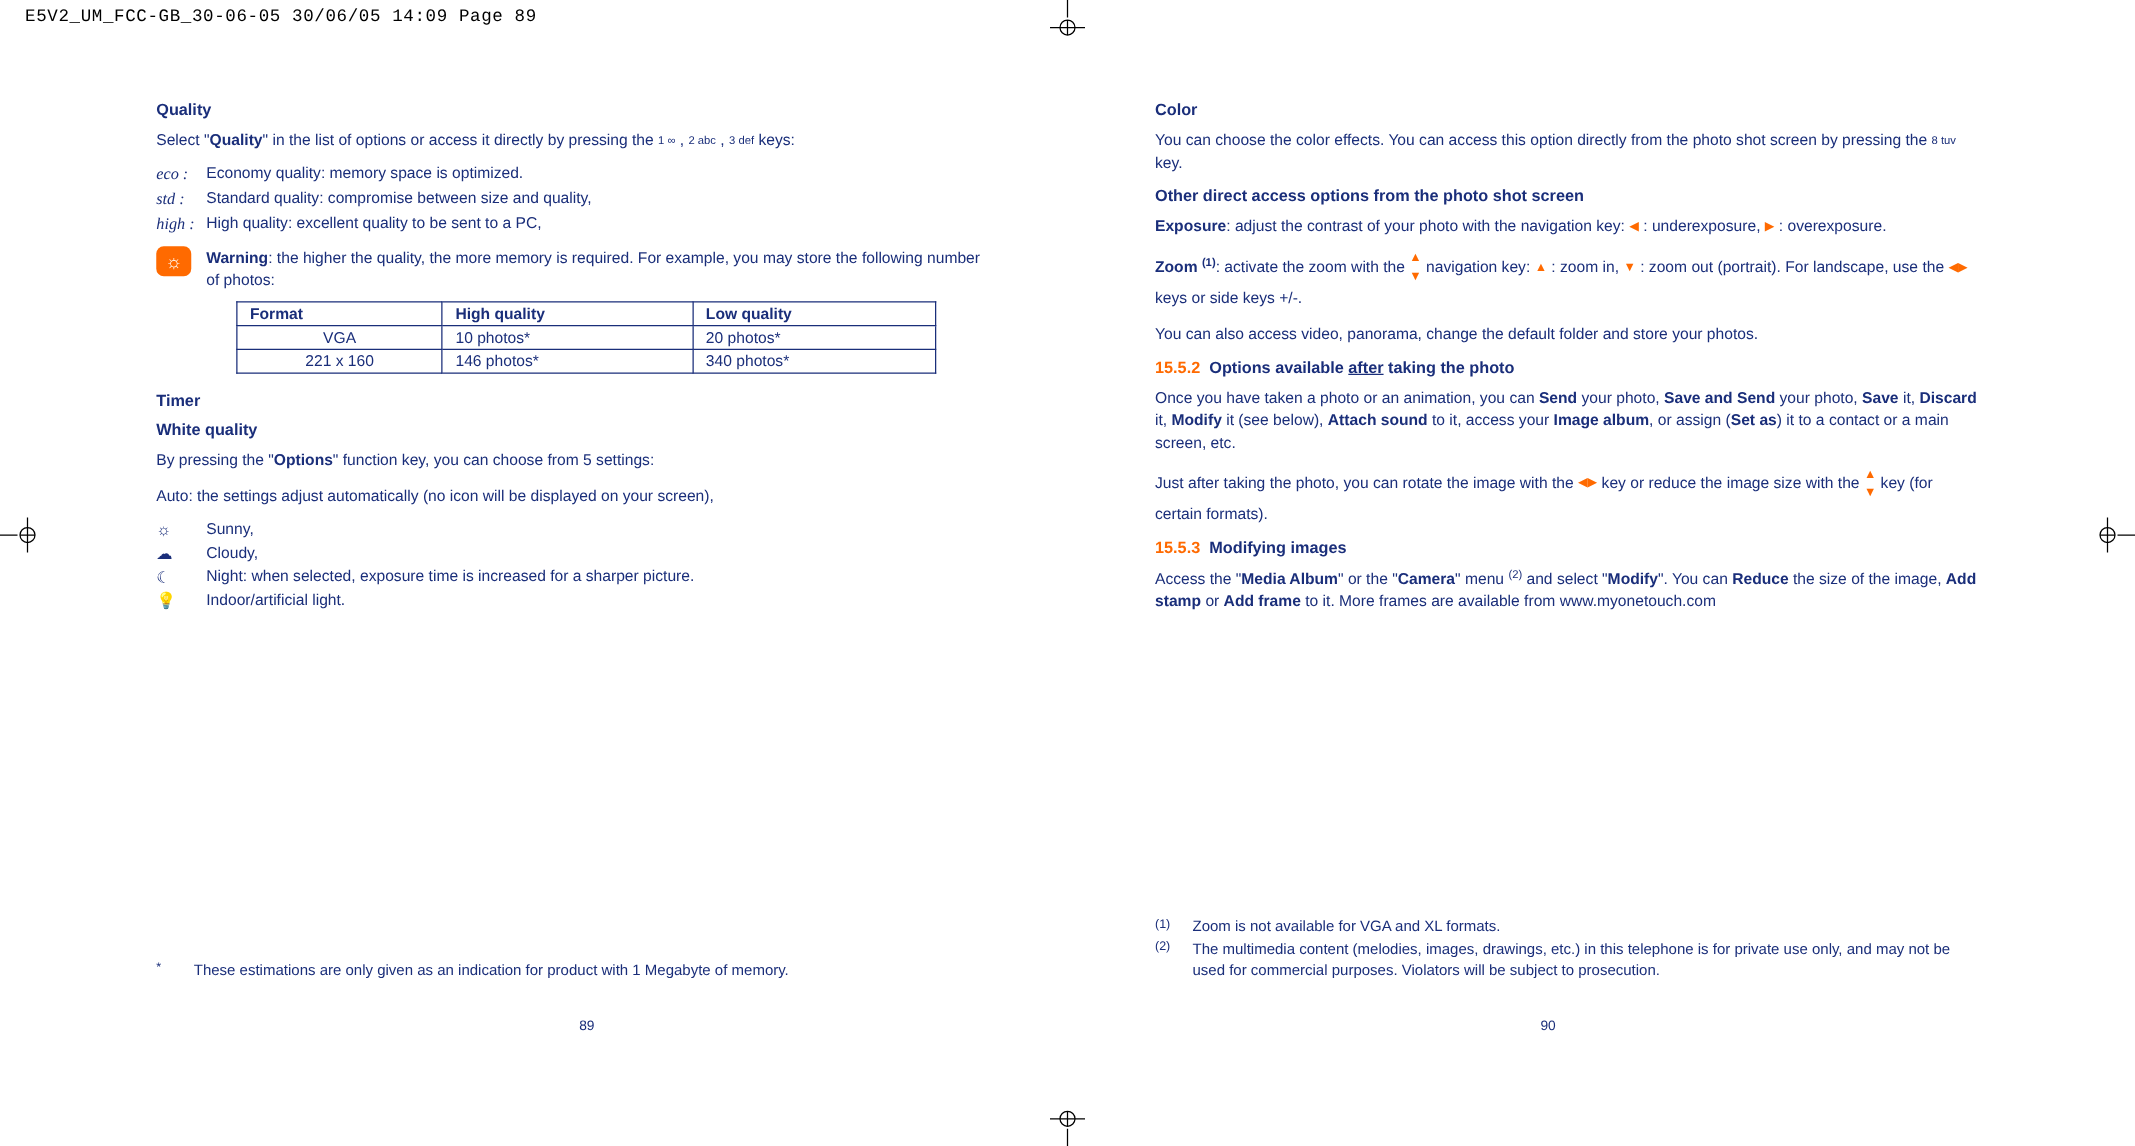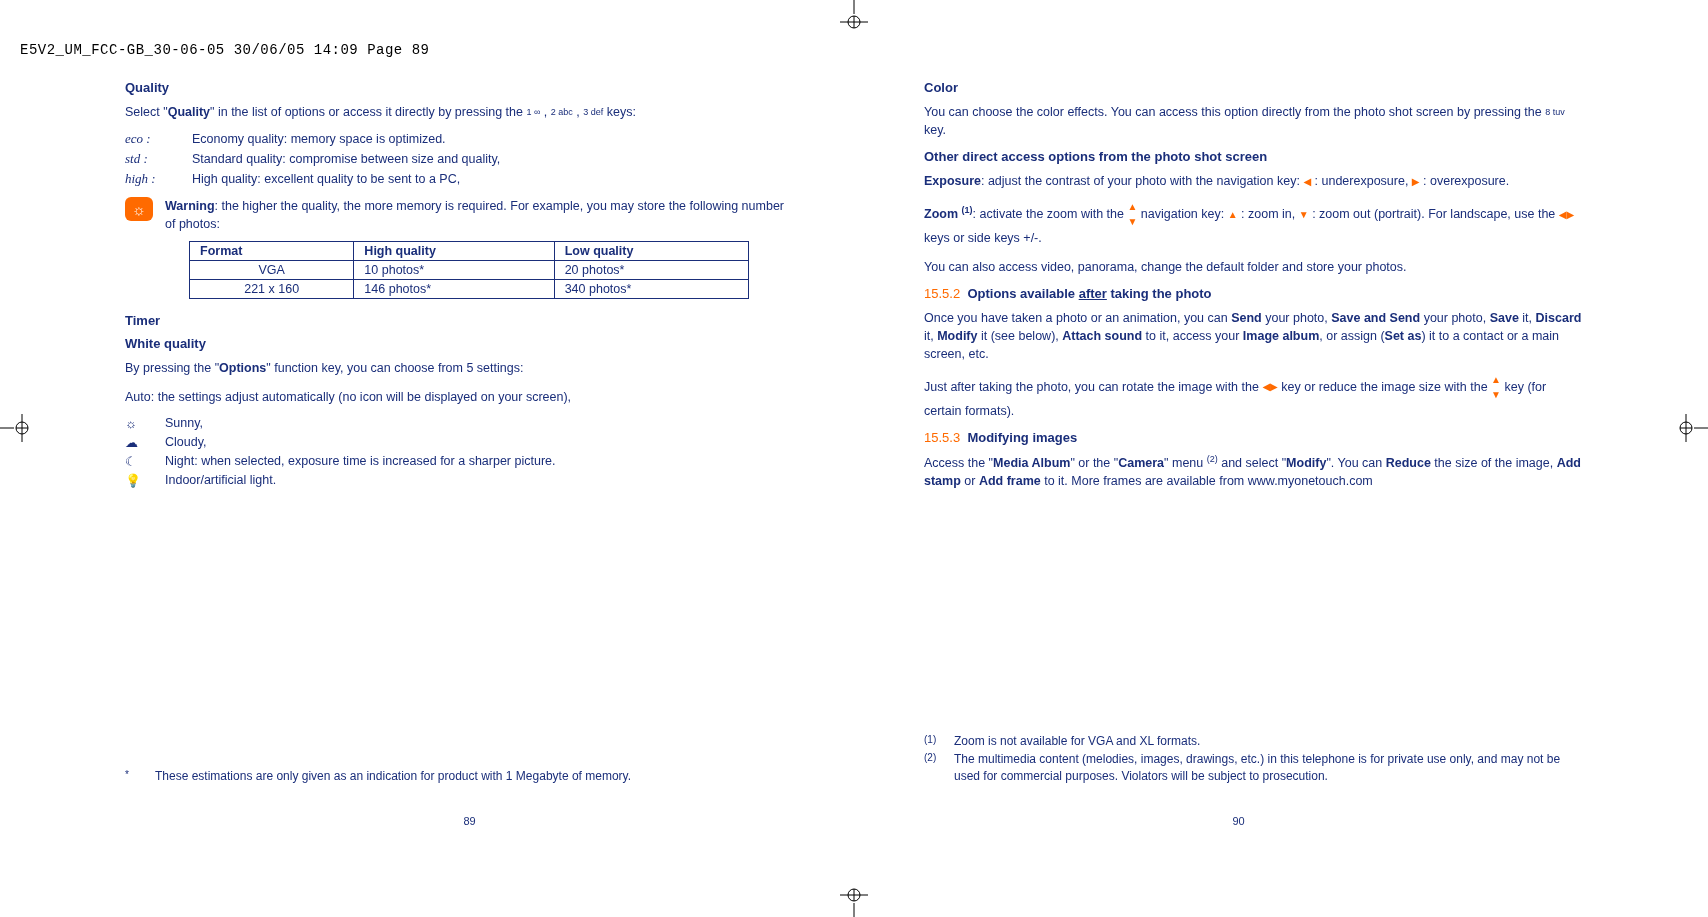--- a/index.html
+++ b/index.html
@@ -14,21 +14,20 @@
   }
   .header-strip {
     position: absolute;
     top: 0; left: 0;
     width: 100%;
     padding: 6px 20px;
     font-family: "Courier New", monospace;
     font-size: 14px;
     color: #000;
     letter-spacing: 0.5px;
-    margin-top: 36px;
   }
   .crop-mark-top {
     position: absolute;
     top: 0px;
     left: 50%;
     transform: translateX(-50%);
   }
   .crop-mark-bottom {
     position: absolute;
     bottom: 0px;
@@ -67,24 +66,23 @@
     margin-bottom: 8px;
     font-size: 13px;
   }
   .para {
     margin-bottom: 10px;
     line-height: 1.45;
     font-size: 12.5px;
   }
   .q-row {
     display: flex;
-    align-items: center;
+    align-items: flex-start;
     margin-bottom: 4px;
     font-size: 12.5px;
-    gap: 27px;
   }
   .q-icon {
     width: 40px;
     font-family: serif;
     font-style: italic;
     font-size: 13px;
   }
   .warn-row {
     display: flex;
     margin: 10px 0 8px 0;
@@ -139,21 +137,21 @@
   .page-right .footnote { left: 70px; right: 40px; }
   .fn-row { display: flex; margin-bottom: 2px; }
   .fn-mark { width: 30px; flex-shrink: 0; font-size: 10px; }
   .page-num {
     position: absolute;
     bottom: 10px;
     left: 50%;
     transform: translateX(-50%);
     font-size: 11px;
   }
-  .section-num { color: #ff6a00; font-weight: normal; }
+  .section-num { color: #ff6a00; font-weight: bold; }
   .bold { font-weight: bold; }
   .tiny-key {
     font-size: 9px;
     vertical-align: middle;
   }
   .arrow-icon {
     color: #ff6a00;
     font-size: 10px;
     display: inline-block;
     vertical-align: middle;

